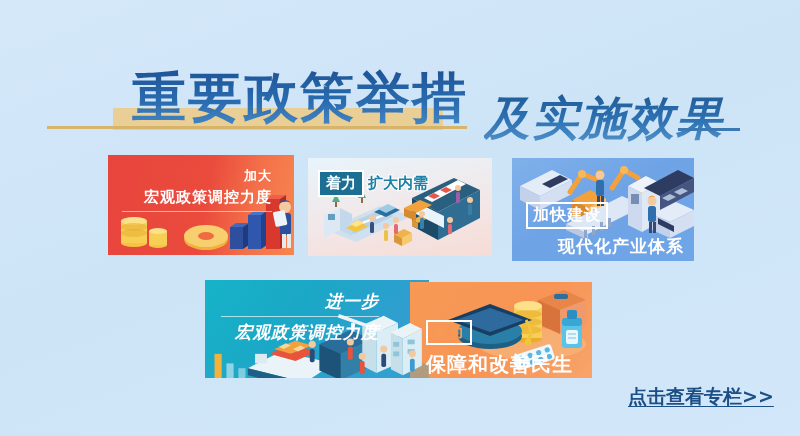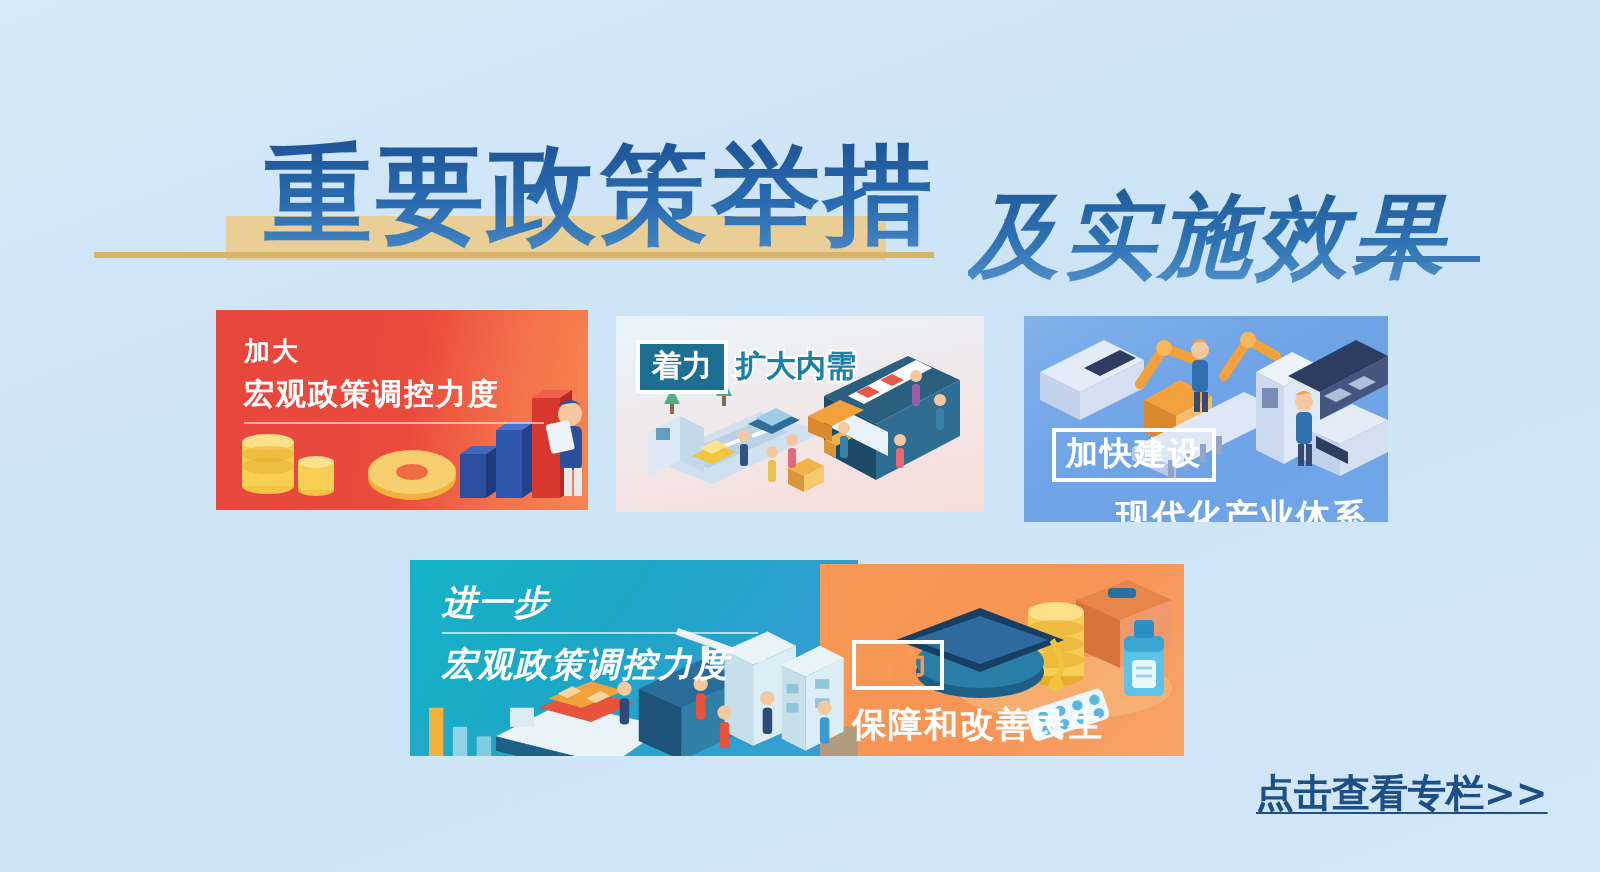--- a/index.html
+++ b/index.html
@@ -50,20 +50,21 @@
     background:#3a79b4;
   }
 
   
   .card{position:absolute;overflow:hidden;}
   .card .txt{position:absolute;z-index:6;}
   .line1,.line2{
     display:block;white-space:nowrap;color:#fff;font-weight:bold;
     font-family:"DejaVu Sans","Liberation Sans",sans-serif;
     letter-spacing:1px;
+    text-align:right;
   }
 
   
   #card1{left:108px;top:155px;width:186px;height:100px;
     background:linear-gradient(100deg,#e8453c 0%,#ea4b3c 52%,#f3704a 76%,#f7864f 100%);}
   #card1 .txt{left:14px;top:12px;}
   #card1 .line1{font-size:13px;}
   #card1 .line2{font-size:15px;margin-top:3px;}
   #card1 .uline{width:150px;height:1px;background:rgba(255,255,255,.55);margin-top:4px;}
 
@@ -78,21 +79,21 @@
   }
   .tagtext-teal{
     color:#1c7fa6;font-weight:bold;font-size:15px;margin-left:4px;
     -webkit-text-stroke:2px #fff;paint-order:stroke fill;
     font-family:"DejaVu Sans","Liberation Sans",sans-serif;white-space:nowrap;text-align:right;
   }
 
   
   #card3{left:512px;top:158px;width:182px;height:103px;
     background:linear-gradient(150deg,#7fb1ea 0%,#6ea3e6 45%,#6fa6e8 100%);}
-  #card3 .txt{left:14px;top:56px;}
+  #card3 .txt{left:14px;top:44px;}
   .boxed{
     display:inline-block;border:2px solid #fff;padding:1px 5px;
     color:#fff;font-weight:bold;font-size:16px;letter-spacing:1px;
     font-family:"DejaVu Sans","Liberation Sans",sans-serif;white-space:nowrap;
   }
   #card3 .line2{font-size:17px;margin-top:6px;margin-left:32px;}
 
   
   #card4{left:205px;top:280px;width:224px;height:98px;
     background:linear-gradient(125deg,#16b3c8 0%,#1ba7c6 40%,#2f9fd0 75%,#3f9ad4 100%);}
@@ -104,21 +105,21 @@
   
   #card5{left:410px;top:282px;width:182px;height:96px;
     background:linear-gradient(130deg,#f79a55 0%,#f79456 55%,#f8a469 100%);}
   #card5 .txt{left:16px;top:38px;}
   .boxed-orange{
     display:inline-block;border:2px solid #fff;padding:1px 5px;
     color:#f79a55;font-weight:bold;font-size:15px;letter-spacing:1px;
     font-family:"DejaVu Sans","Liberation Sans",sans-serif;white-space:nowrap;
     background:transparent;
   }
-  #card5 .line2{font-size:17px;margin-top:6px;}
+  #card5 .line2{font-size:20px;margin-top:6px;}
 
   
   .art{position:absolute;inset:0;z-index:1;pointer-events:none;}
 
   
   .link{
     position:absolute;left:628px;top:384px;
     font-size:19px;font-weight:bold;color:#1c4f86;
     text-decoration:underline;text-underline-offset:3px;
     font-family:"DejaVu Sans","Liberation Sans",sans-serif;

